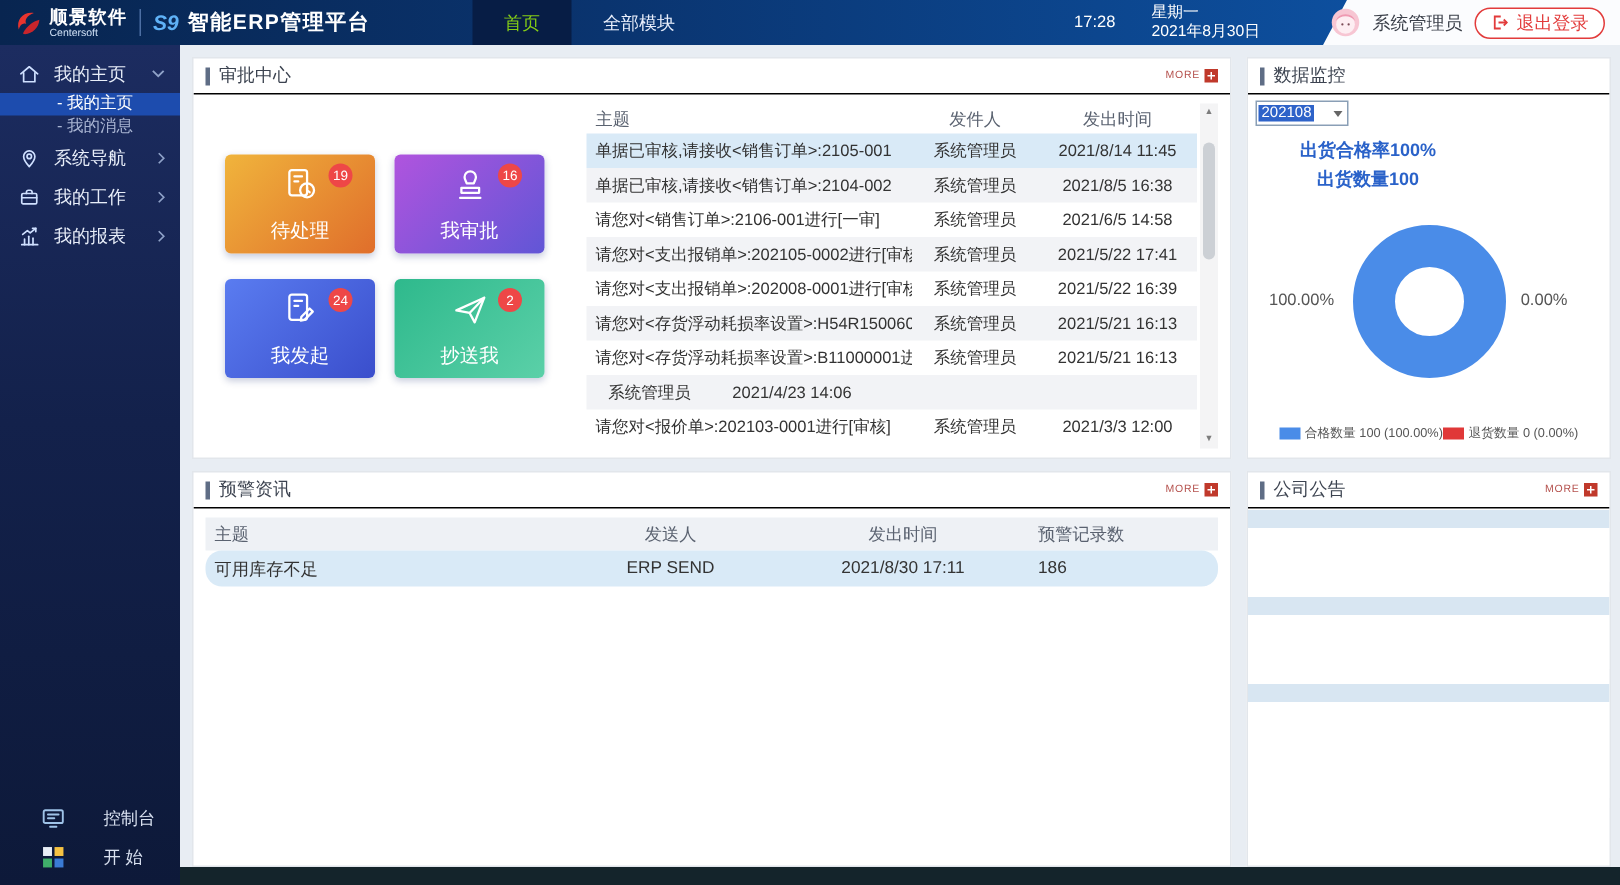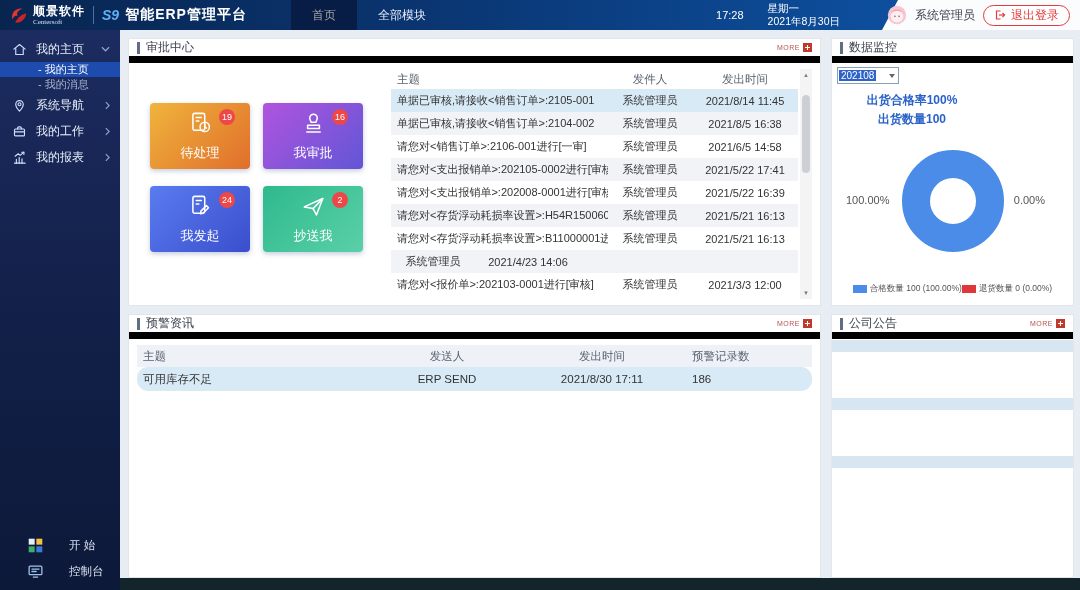--- a/index.html
+++ b/index.html
@@ -8,29 +8,29 @@
   .screen { position:relative; width:1080px; height:590px; }
 
   
   .topbar { position:absolute; top:0; left:0; width:1080px; height:30px; background:#fbfcfe; z-index:5; }
   .topbar-blue { position:absolute; top:0; left:0; width:898px; height:30px;
     background:linear-gradient(90deg,#082550 0%,#0a346f 45%,#0d4f9e 100%);
     clip-path:polygon(0 0,100% 0,calc(100% - 16px) 100%,0 100%);
     display:flex; align-items:center; color:#fff; }
   .logo { display:flex; align-items:center; gap:4px; margin-left:7px; }
   .logo svg { width:22px; height:22px; }
-  .logo-text { line-height:1;font-family:Liberation Serif, serif; }
+  .logo-text { line-height:1; }
   .logo-title { font-size:12px; font-weight:bold; letter-spacing:1px; }
   .logo-sub { font-size:7px; color:#cfe0f5; margin-top:2px; }
   .logo-divider { width:1px; height:18px; background:#4d6fa3; margin:0 8px; }
   .s9 { font-size:14px; font-weight:bold; font-style:italic; color:#5fb2f7; margin-right:6px; }
   .app-title { font-size:14px; font-weight:bold; letter-spacing:1px; }
   .tabs { display:flex; height:30px; margin-left:44px; }
   .tab { padding:0 21px; line-height:30px; font-size:12px; color:#e8eefb; cursor:pointer; }
-  .tab.active { background:#071d45; color:#a3a3a3; }
+  .tab.active { background:#071d45; color:#84cc16;margin-left:24px; }
   .clock { margin-left:auto; font-size:11px; }
   .datebox { margin:0 58px 0 24px; font-size:10.5px; line-height:1.25; }
   .topbar-right { position:absolute; right:10px; top:0; height:30px; display:flex; align-items:center; gap:8px; }
   .avatar { width:20px; height:20px; }
   .username { font-size:12px; color:#3a3f49; }
   .logout-btn { display:flex; align-items:center; gap:5px; border:1px solid #e23b3b; color:#e23b3b;
     border-radius:11px; height:21px; padding:0 10px; font-size:12px; background:#fff; cursor:pointer; }
   .logout-btn svg { width:12px; height:12px; }
 
   
@@ -50,21 +50,21 @@
   .sfoot-row .icn svg { width:17px; height:17px; }
   .sfoot-row .icn { color:#9fc3e8; display:flex; }
 
   
   .main { position:absolute; left:120px; top:30px; width:960px; height:560px; }
   .panel { position:absolute; background:#fff; border:1px solid #e2e6eb; overflow:hidden; }
   #approval { left:8px; top:8px; width:693px; height:268px; }
   #alerts   { left:8px; top:284px; width:693px; height:264px; }
   #monitor  { left:711px; top:8px; width:243px; height:268px; }
   #announce { left:711px; top:284px; width:243px; height:264px; }
-  .panel-head { height:24px; display:flex; align-items:center; border-bottom:7px solid #000000; padding:0 8px; }
+  .panel-head { height:24px; display:flex; align-items:center; border-bottom:1px solid #000000; padding:0 8px; }
   .accent { width:3px; height:12px; background:#5f6d85; margin-right:6px; }
   .panel-title { font-size:12px; color:#3c4350; }
   .more { margin-left:auto; display:flex; align-items:center; gap:3px; color:#b5524e;
     font-size:7px; letter-spacing:.5px; cursor:pointer; }
   .more-box { width:9px; height:9px; display:inline-block;
     background:linear-gradient(#fff,#fff) center/5px 1px no-repeat,
                linear-gradient(#fff,#fff) center/1px 5px no-repeat,#c0392b; }
 
   
   .tiles { position:absolute; left:21px; top:64px; display:grid;
@@ -242,39 +242,39 @@
           <span class="chev">
             <svg viewBox="0 0 6 10" width="5" height="9">
               <path d="M1 1 L5 5 L1 9" fill="none" stroke="currentColor" stroke-width="1.4"></path>
             </svg>
           </span>
         </div>
       </nav>
     <div class="sidebar-footer">
         <div class="sfoot-row">
           <span class="icn ">
+            <svg viewBox="0 0 24 24" fill="none" stroke="currentColor" stroke-width="1.8" stroke-linecap="round" stroke-linejoin="round">
+              <rect x="3" y="4.5" width="18" height="12" rx="1.5"></rect>
+              <path d="M7 8.5 H17"></path>
+              <path d="M7 12 H13"></path>
+              <path d="M9 20 H15"></path>
+            </svg>
+          </span>
+          <span>控制台</span>
+        </div>
+        <div class="sfoot-row">
+          <span class="icn ">
             <svg viewBox="0 0 20 20">
               <rect x="2" y="2" width="7" height="7" fill="#e8eef6"></rect>
               <rect x="11" y="2" width="7" height="7" fill="#f5c242"></rect>
               <rect x="2" y="11" width="7" height="7" fill="#3fae6a"></rect>
               <rect x="11" y="11" width="7" height="7" fill="#3a7bd5"></rect>
             </svg>
           </span>
           <span>开 始</span>
-        </div>
-        <div class="sfoot-row">
-          <span class="icn ">
-            <svg viewBox="0 0 24 24" fill="none" stroke="currentColor" stroke-width="1.8" stroke-linecap="round" stroke-linejoin="round">
-              <rect x="3" y="4.5" width="18" height="12" rx="1.5"></rect>
-              <path d="M7 8.5 H17"></path>
-              <path d="M7 12 H13"></path>
-              <path d="M9 20 H15"></path>
-            </svg>
-          </span>
-          <span>控制台</span>
         </div>
       </div>
   </aside>
 
   <div class="main">
 
     <section class="panel" id="approval">
       <div class="panel-head">
         <span class="accent"></span>
         <span class="panel-title">审批中心</span>

